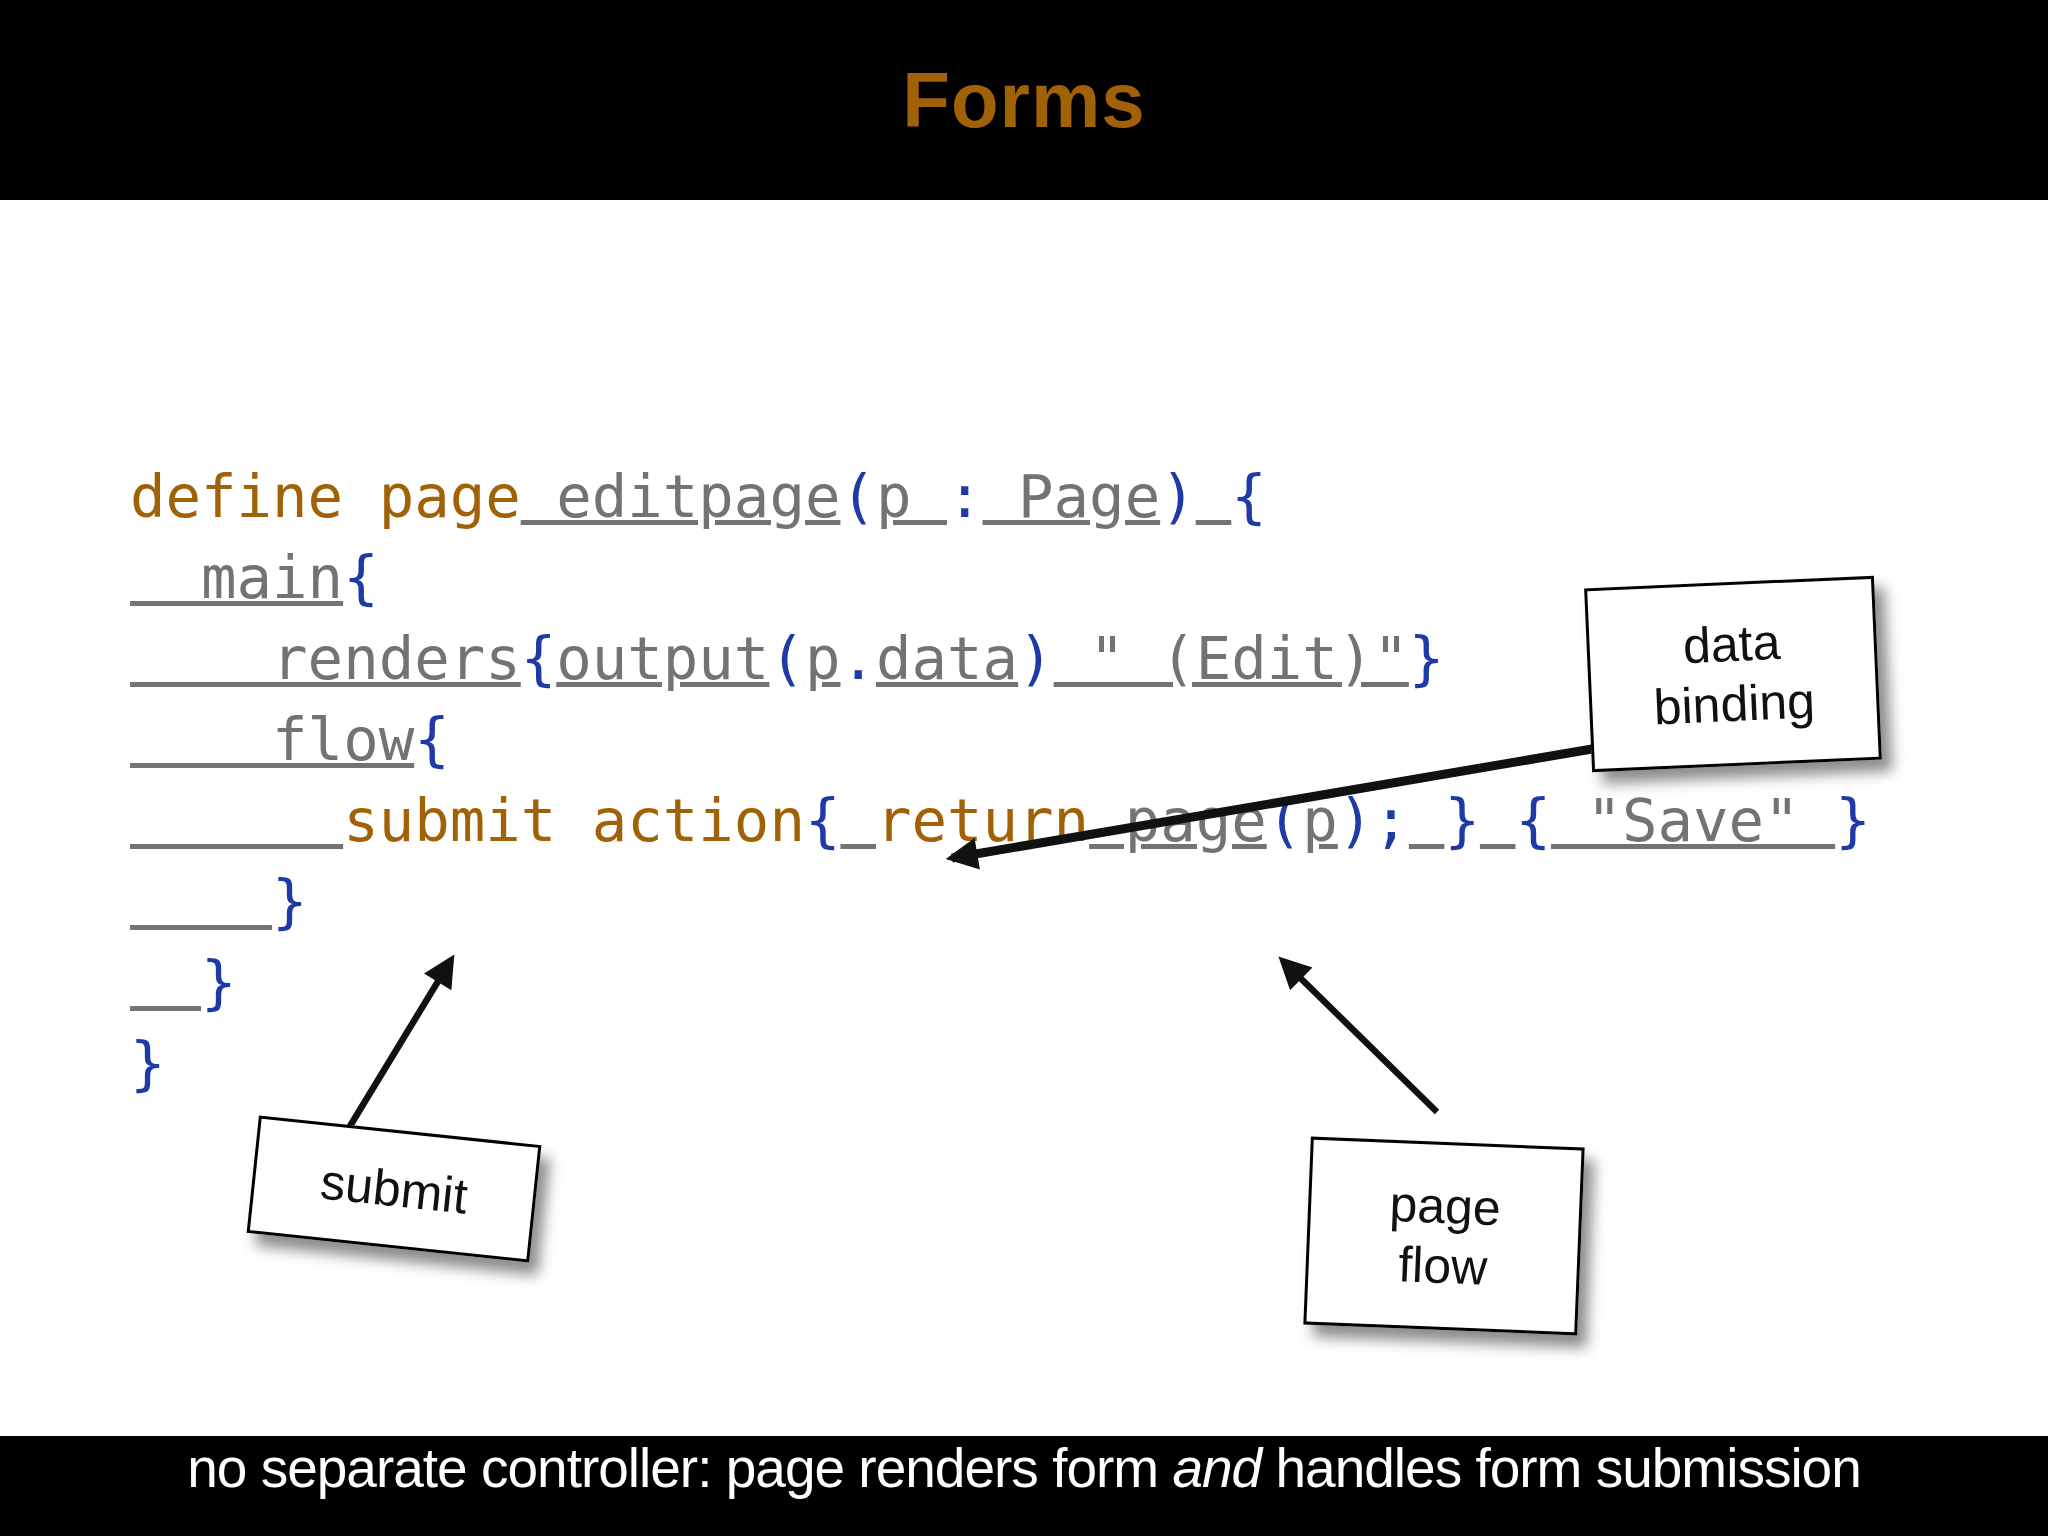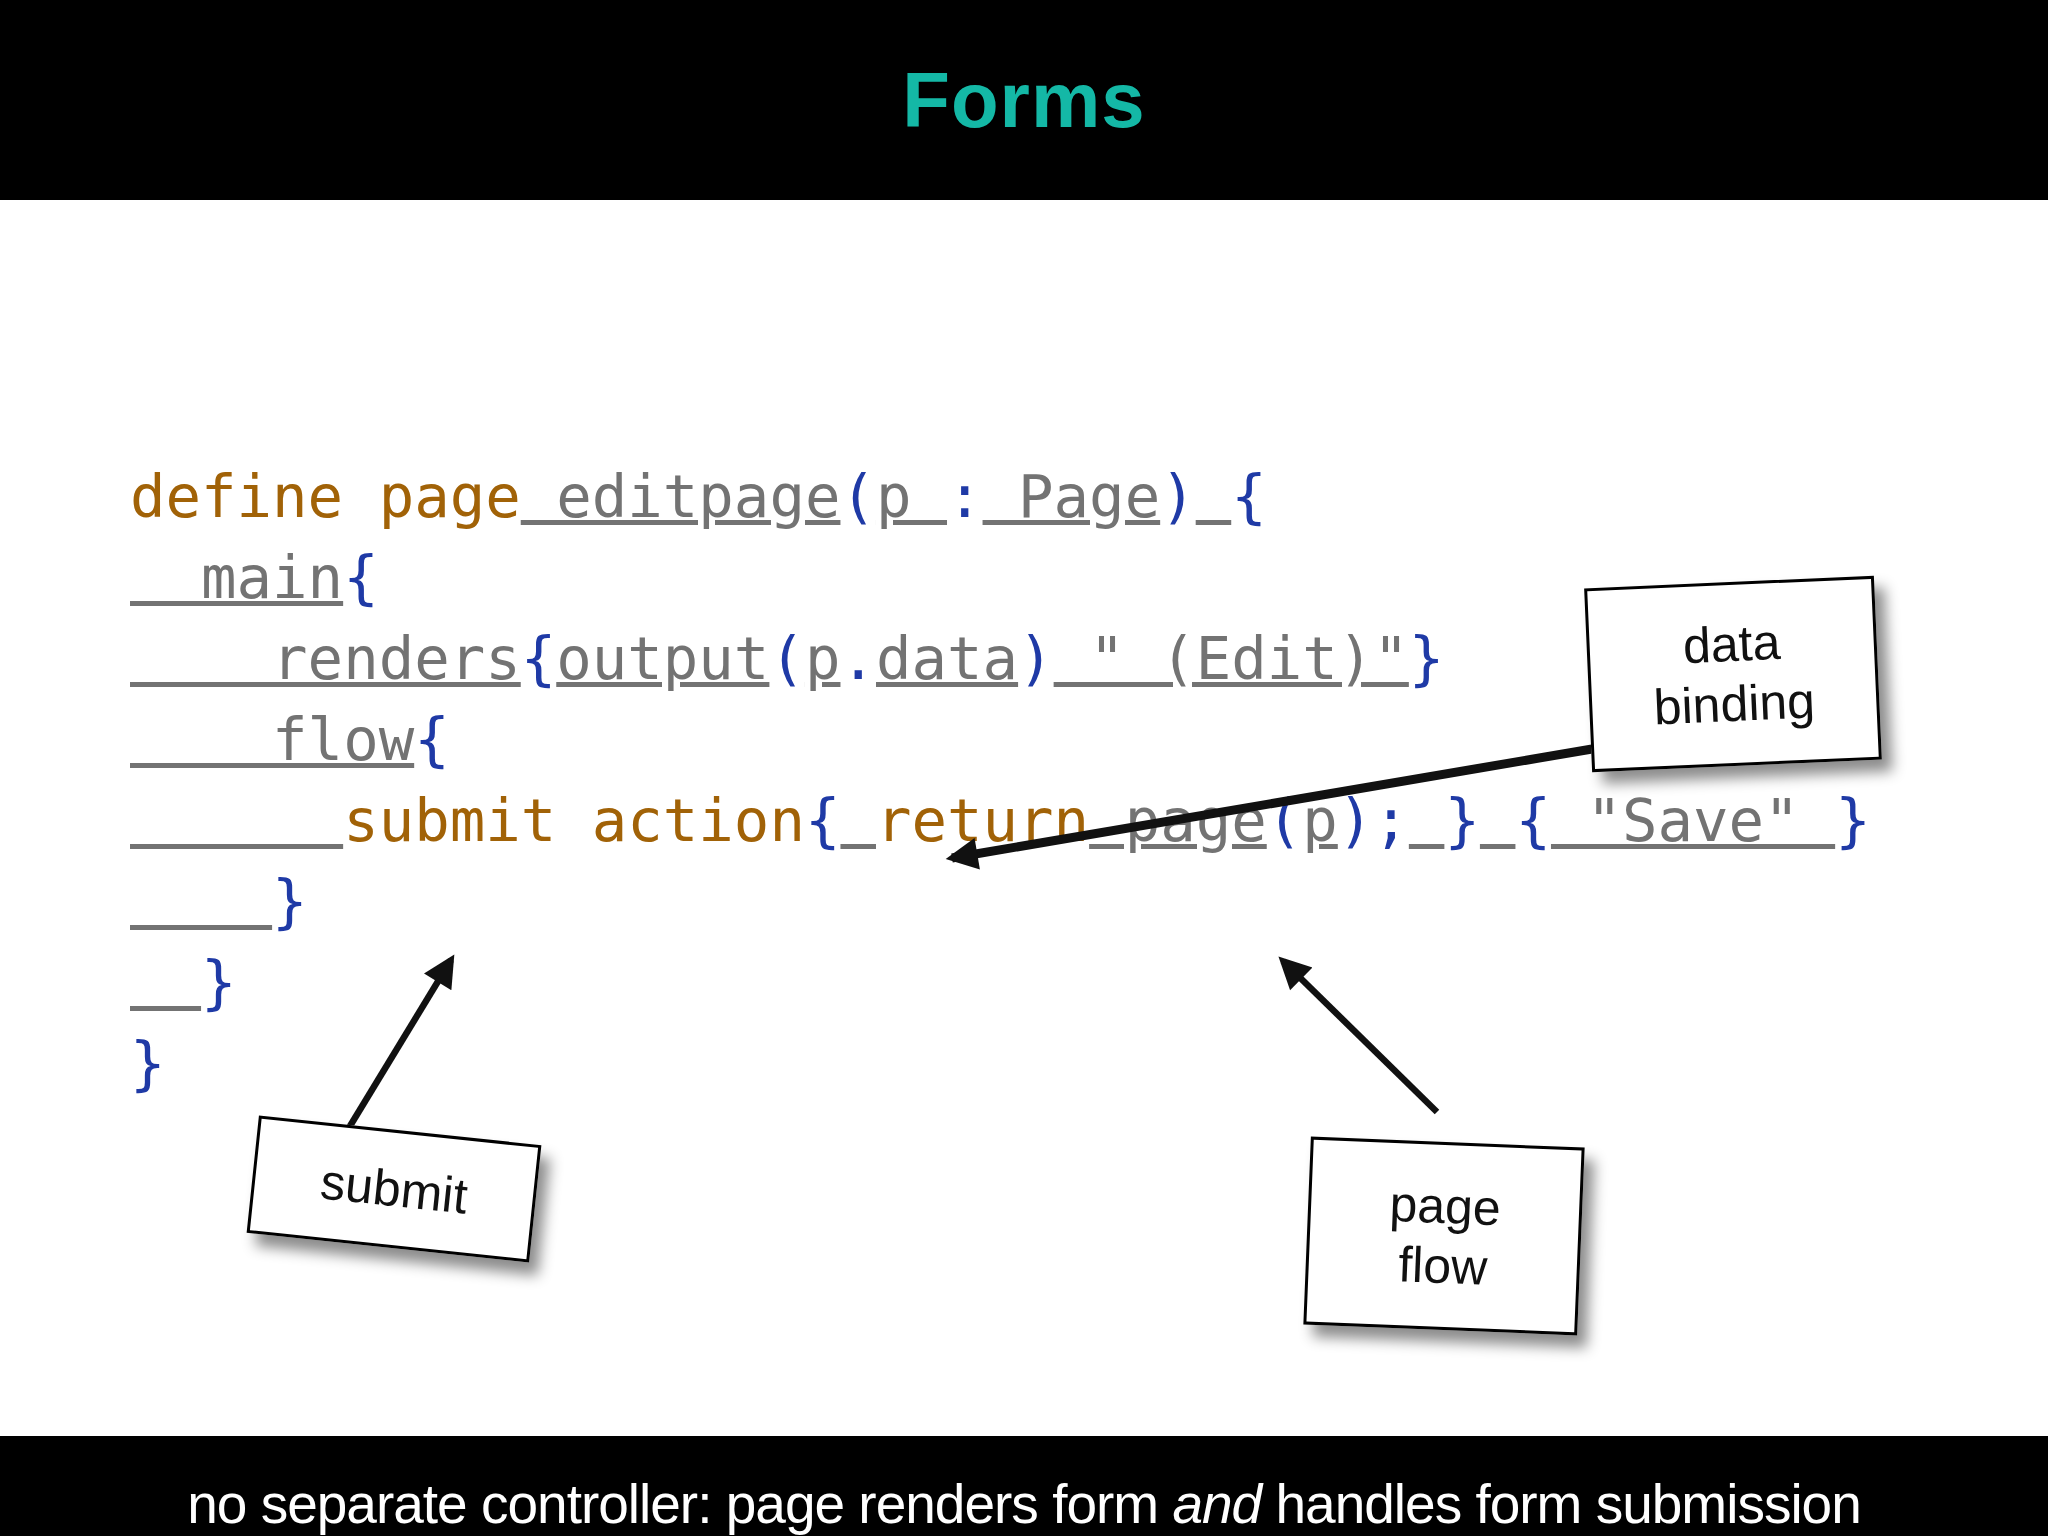--- a/index.html
+++ b/index.html
@@ -10,26 +10,26 @@
     overflow:hidden;
     font-family:"Liberation Sans", sans-serif;
   }
   
   .topbar{
     position:absolute;left:0;top:0;width:2048px;height:200px;
     background:#000000;
     display:flex;align-items:center;justify-content:center;
   }
   .title{
-    color:#14b8a6;font-size:78px;font-weight:600;letter-spacing:1px;
+    color:#a16207;font-size:78px;font-weight:600;letter-spacing:1px;
   }
   .bottombar{
     position:absolute;left:0;top:1436px;width:2048px;height:100px;
     background:#000000;
-    display:flex;align-items:flex-end;justify-content:center;
+    display:flex;align-items:flex-start;justify-content:center;
   }
   .footer-text{
     color:#ffffff;font-size:55px;font-weight:400;letter-spacing:-1px;white-space:pre;
   }
   .footer-text .em{font-style:italic;}
   
   .code{
     position:absolute;left:130px;top:456px;
     font-family:"DejaVu Sans Mono", monospace;
     font-size:59px;line-height:81px;

